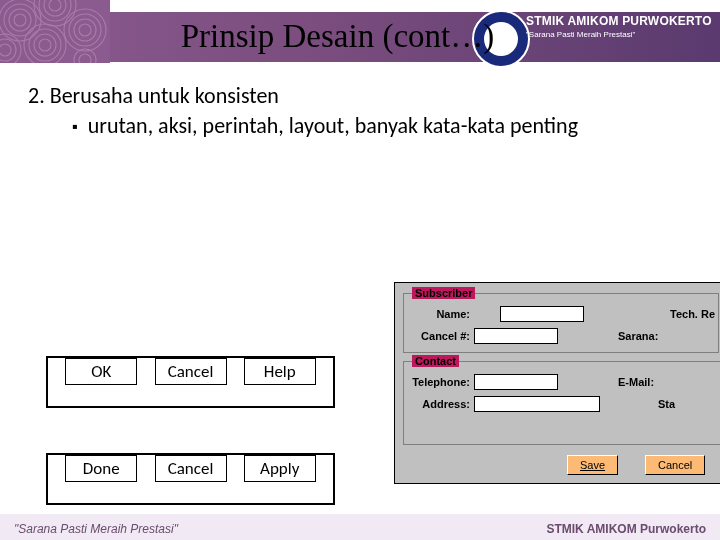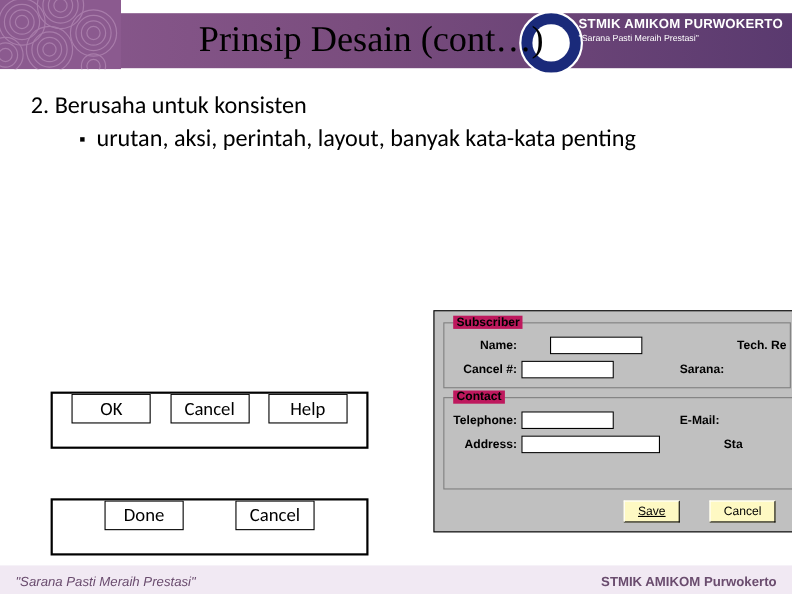--- a/index.html
+++ b/index.html
@@ -133,21 +133,21 @@
     height: 14px;
     border: 1px solid #000;
     background: #fff;
     width: 78px;
     font-size: 10px;
     padding: 0 2px;
   }
   .form-row .rlabel { font-weight: bold; margin-left: 6px; text-align: right; }
   .win-btn {
     position: absolute;
-    background: #fef9c3;
+    background: #fdba74;
     border-top: 1px solid #fff;
     border-left: 1px solid #fff;
     border-right: 1.5px solid #000;
     border-bottom: 1.5px solid #000;
     font-size: 11px;
     padding: 3px 12px;
     font-family: Arial, sans-serif;
   }
   .win-btn.save { bottom: 8px; left: 172px; text-decoration: underline; }
   .win-btn.cancel { bottom: 8px; left: 250px; }
@@ -228,20 +228,21 @@
 
 <div class="buttons-block first">
   <div class="fake-btn">OK</div>
   <div class="fake-btn">Cancel</div>
   <div class="fake-btn">Help</div>
 </div>
 
 <div class="buttons-block second">
   <div class="fake-btn">Done</div>
   <div class="fake-btn">Cancel</div>
+  <div class="fake-btn">Apply</div>
 </div>
 
 <div class="form-block">
   <div class="fieldset-box fs-subscriber">
     <div class="legend">Subscriber</div>
     <div class="form-row" style="top:12px; left:4px;gap:26px;">
       <label>Name:</label>
       <input style="">
       <span class="rlabel" style="margin-left:60px">Tech. Re</span>
     </div>

